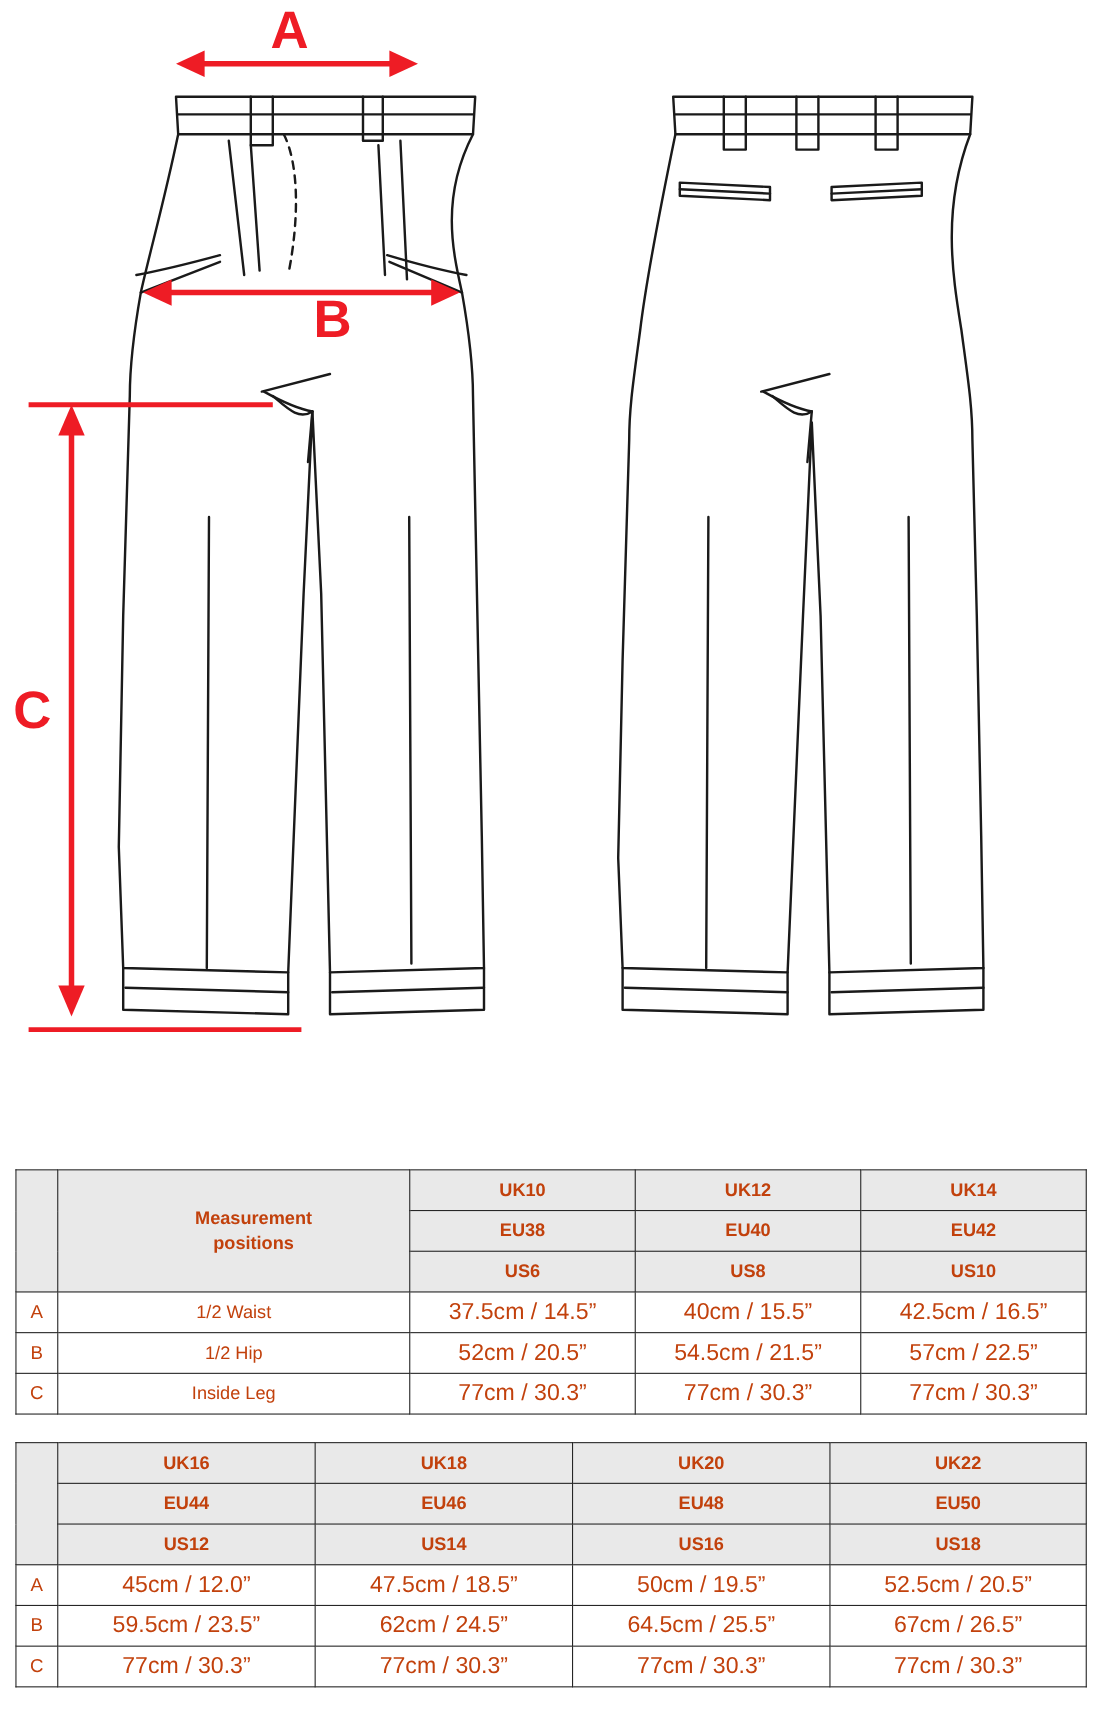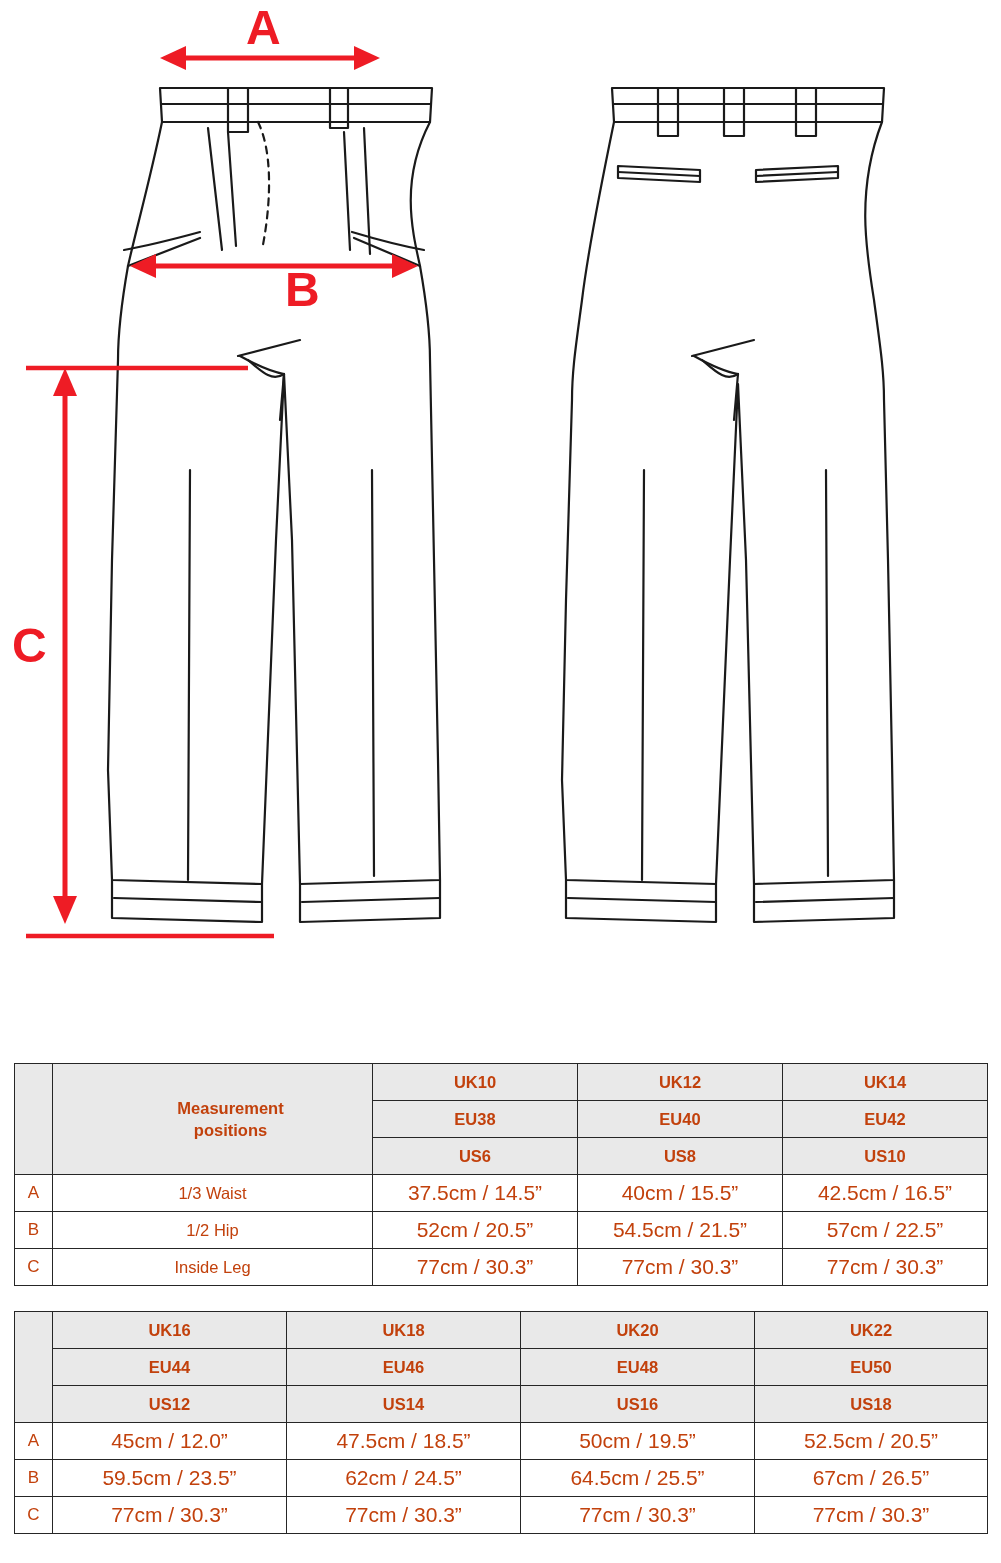--- a/index.html
+++ b/index.html
@@ -237,21 +237,21 @@
           <td class="hdr-cell">EU40</td>
           <td class="hdr-cell">EU42</td>
         </tr>
         <tr>
           <td class="hdr-cell">US6</td>
           <td class="hdr-cell">US8</td>
           <td class="hdr-cell">US10</td>
         </tr>
         <tr>
           <td class="row-label">A</td>
-          <td class="name-cell">1/3 Waist</td>
+          <td class="name-cell">1/2 Waist</td>
           <td class="val-cell">37.5cm / 14.5”</td>
           <td class="val-cell">40cm / 15.5”</td>
           <td class="val-cell">42.5cm / 16.5”</td>
         </tr>
         <tr>
           <td class="row-label">B</td>
           <td class="name-cell">1/2 Hip</td>
           <td class="val-cell">52cm / 20.5”</td>
           <td class="val-cell">54.5cm / 21.5”</td>
           <td class="val-cell">57cm / 22.5”</td>

